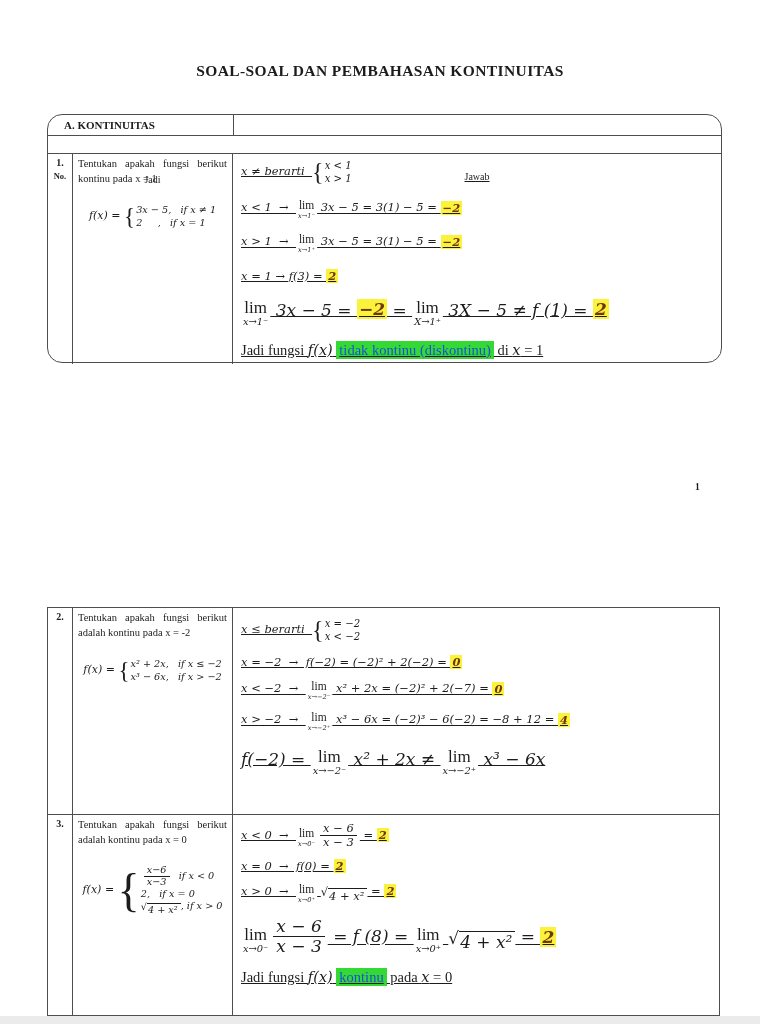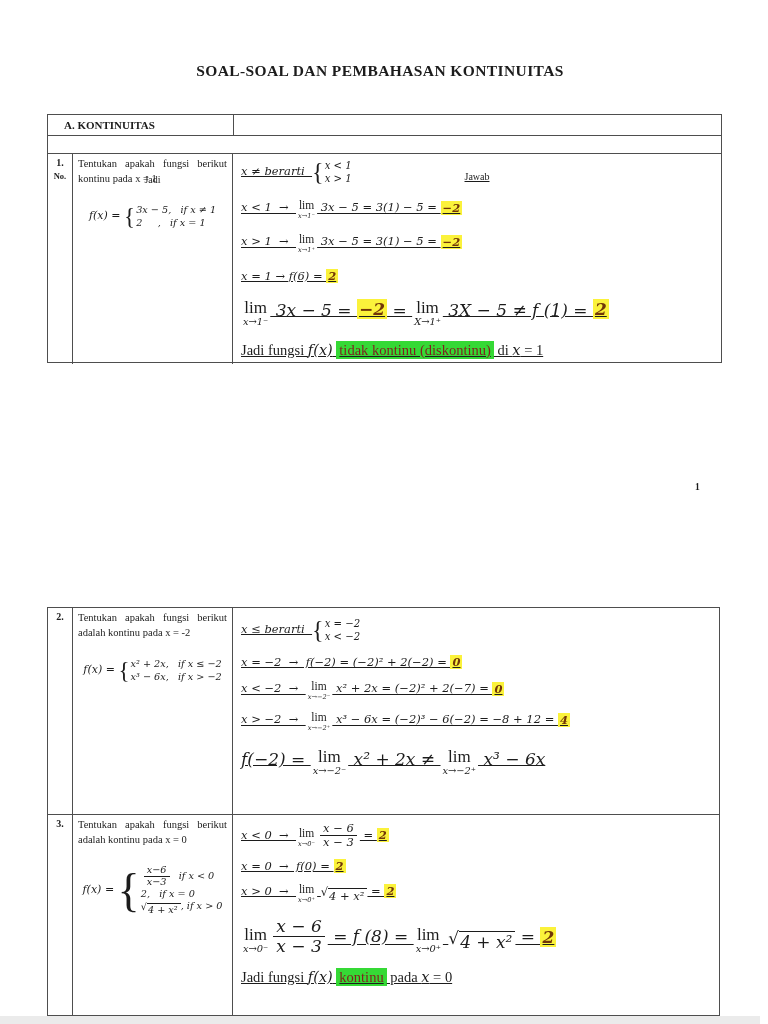--- a/index.html
+++ b/index.html
@@ -2,21 +2,21 @@
 <html><head>
 <meta charset="utf-8">
 <style>
   html,body{margin:0;padding:0;background:#fff;}
   .page{position:relative;width:760px;height:1024px;background:#ffffff;overflow:hidden;
         font-family:"Liberation Serif","DejaVu Serif",serif;color:#1c1c1c;}
   .title{position:absolute;top:62px;left:0;right:0;text-align:center;
          font-size:15.5px;font-weight:bold;letter-spacing:0.4px;}
   
   .tbl{position:absolute;display:flex;flex-direction:column;border:1px solid #4e4e4e;background:#fff;}
-  .tbl1{left:47px;top:114px;width:673px;height:247px;}
+  .tbl1{left:47px;top:114px;width:673px;height:247px;border-radius:15px;}
   .tbl2{left:47px;top:607px;width:671px;height:407px;}
   .trow{display:flex;border-bottom:1px solid #4e4e4e;}
   .trow:last-child{border-bottom:none;}
   .cell{border-right:1px solid #4e4e4e;box-sizing:border-box;}
   .cell:last-child{border-right:none;text-decoration:underline;}
   .c-no{width:25px;flex:0 0 25px;}
   .c-soal{width:160px;flex:0 0 160px;padding:3px 5px;}
   .c-ab{width:186px;flex:0 0 186px;display:flex;align-items:center;padding-left:16px;
         font-weight:bold;font-size:11px;}
   .c-jawab{flex:1 1 auto;}
@@ -37,21 +37,21 @@
   .line.big{font-size:17px;margin:16px 0 15px;}
   .line.concl{font-size:14.5px;margin:4px 0 2px;}
   .ans2 .line.math{margin:6px 0 12px;}
   .ans3 .line.math{margin:4px 0 11px;}
   .ans3 .line.big{margin:14px 0 13px;}
   
   .it{font-style:italic;font-family:"DejaVu Serif",serif;}
   .txt{font-style:normal;}
   .hl{background:#fbf23b;color:#713608;padding:0 2px;font-weight:600;font-style:italic;
       font-family:"DejaVu Serif",serif;}
-  .hlg{background:#35d935;color:#7f1d1d;padding:1px 3px;}
+  .hlg{background:#35d935;color:#1d4ed8;padding:1px 3px;}
   .lim{display:inline-block;text-align:center;vertical-align:-0.55em;line-height:1;margin:0 2px;}
   .lim .top{font-style:normal;display:block;}
   .lim .sub{display:block;font-size:0.58em;font-style:italic;font-family:"DejaVu Serif",serif;margin-top:1px;}
   .frac{display:inline-block;text-align:center;vertical-align:-0.55em;line-height:1.1;margin:0 3px;
         font-style:italic;font-family:"DejaVu Serif",serif;}
   .frac .num{display:block;padding:0 3px;border-bottom:1px solid currentColor;}
   .frac .den{display:block;padding:0 3px;}
   .sqrt{display:inline-flex;align-items:flex-start;vertical-align:-0.15em;font-style:italic;
         font-family:"DejaVu Serif",serif;}
   .sqrt .rad{font-style:normal;line-height:1;transform:translateY(-1px);}
@@ -97,21 +97,21 @@
       <div class="cell c-jawab ans">
           <div class="line math"><span class="it">x ≠ berarti&nbsp; </span><span class="cases">
               <span class="brace" style="font-size: 2.1em;">{</span>
               <span class="rows">
                 <div><span class="it">x &lt; 1</span></div>
                 <div><span class="it">x &gt; 1</span></div>
               </span>
             </span></div>
           <div class="line math"><span class="it">x &lt; 1 &nbsp;→&nbsp; </span><span class="lim"><span class="top">lim</span><span class="sub">x→1⁻</span></span><span class="it"> 3x − 5 = 3(1) − 5 = </span><span class="hl">−2</span></div>
           <div class="line math"><span class="it">x &gt; 1 &nbsp;→&nbsp; </span><span class="lim"><span class="top">lim</span><span class="sub">x→1⁺</span></span><span class="it"> 3x − 5 = 3(1) − 5 = </span><span class="hl">−2</span></div>
-          <div class="line math"><span class="it">x = 1 → f(6) = </span><span class="hl">2</span></div>
+          <div class="line math"><span class="it">x = 1 → f(3) = </span><span class="hl">2</span></div>
           <div class="line big"><span class="lim"><span class="top">lim</span><span class="sub">x→1⁻</span></span><span class="it"> 3x − 5 = </span><span class="hl">−2</span><span class="it"> = </span><span class="lim"><span class="top">lim</span><span class="sub">X→1⁺</span></span><span class="it"> 3X − 5 ≠ f (1) = </span><span class="hl">2</span></div>
           <div class="line concl"><span class="txt">Jadi fungsi </span><span class="it">f(x)</span><span class="txt"> </span><span class="hlg">tidak kontinu (diskontinu)</span><span class="txt"> di </span><span class="it">x</span><span class="txt"> = 1</span></div>
         </div>
     </div>
   </div>
 
   <div class="pagenum">1</div>
 
   <div class="tbl tbl2">
     <div class="trow row-q2">

